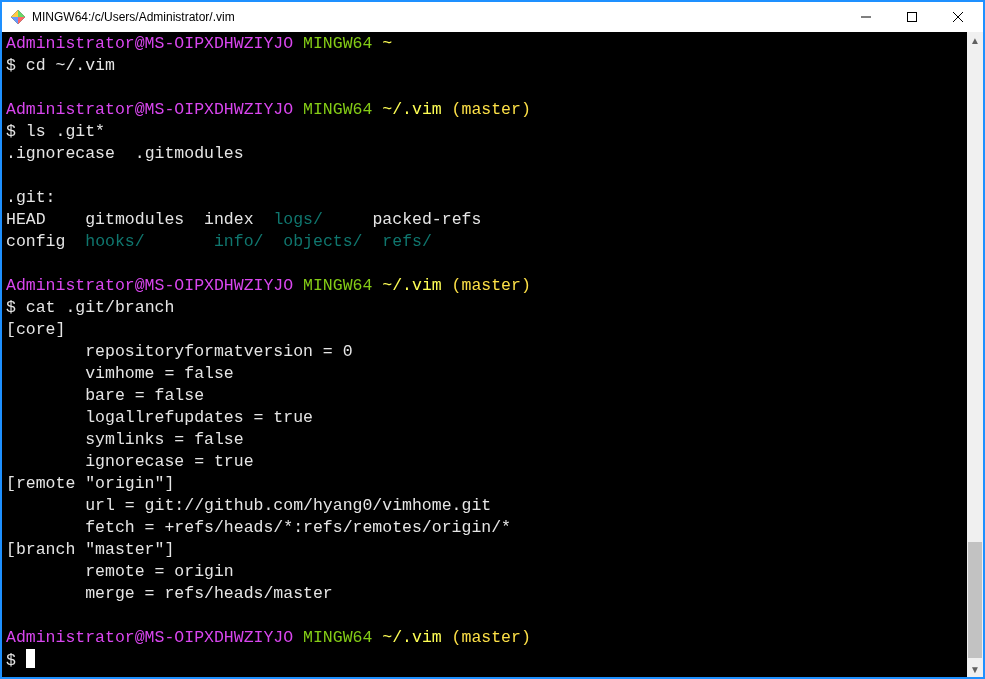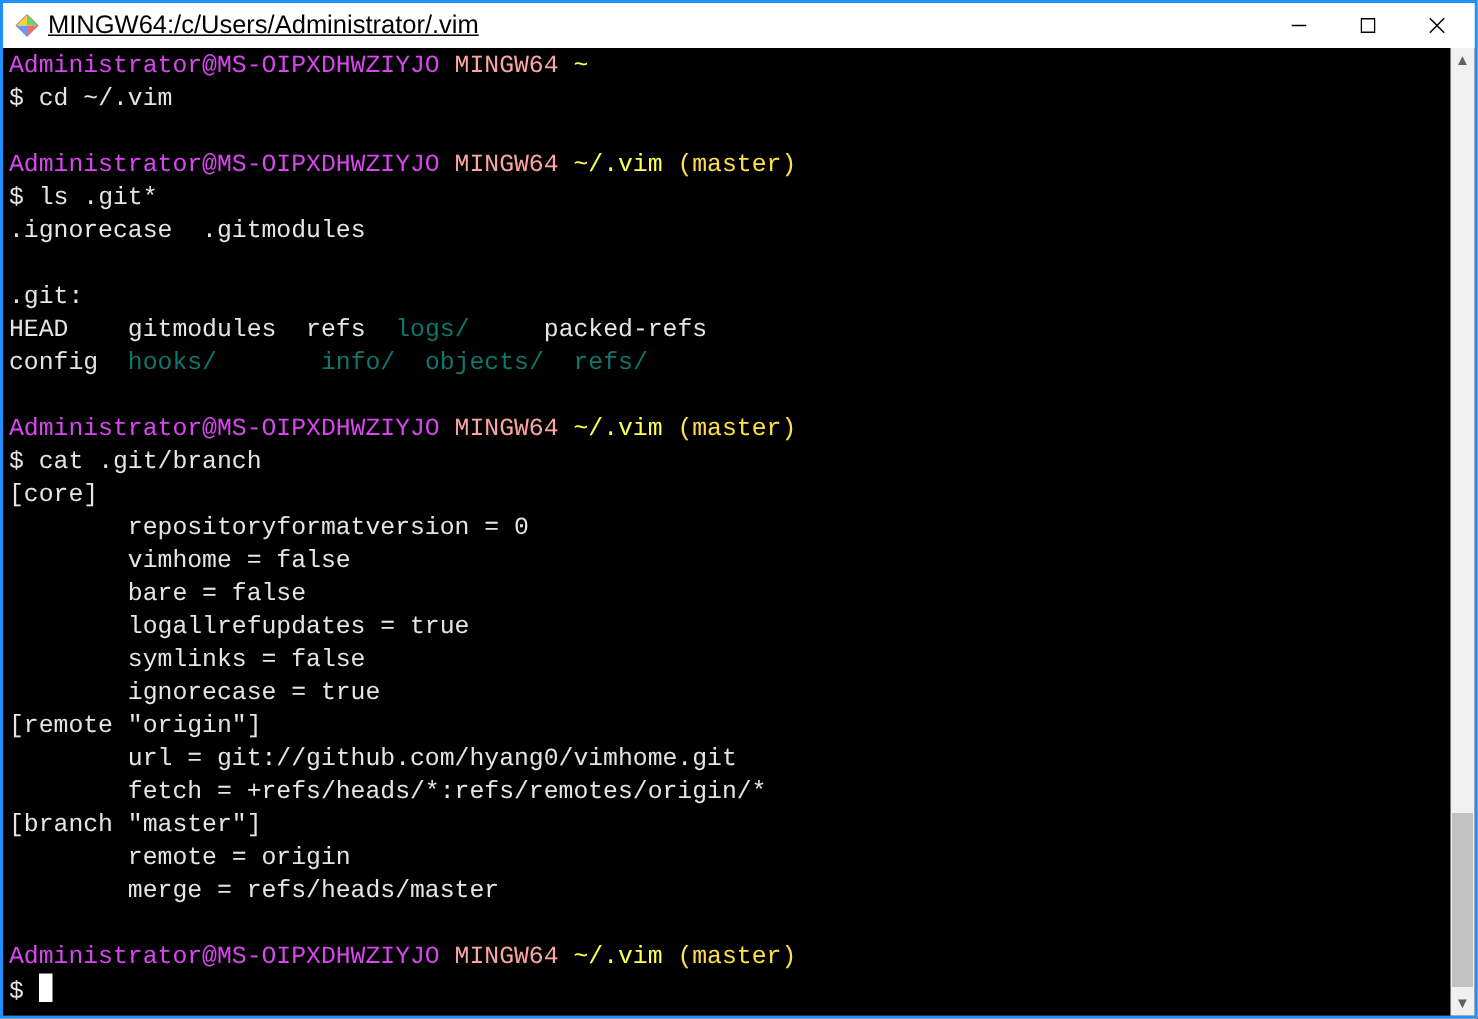--- a/index.html
+++ b/index.html
@@ -8,21 +8,21 @@
     width: 985px; height: 679px;
     border: 2px solid #1e90ff;
     background: #fff;
     display: flex; flex-direction: column;
   }
   .titlebar {
     height: 30px; background: #fff; display: flex; align-items: center;
     padding: 0 2px 0 8px; user-select: none;
   }
   .titlebar .icon { width: 16px; height: 16px; margin-right: 6px; display:inline-block; }
-  .titlebar .title { flex: 1; font-size: 17px; color: #000; text-decoration: underline; }
+  .titlebar .title { flex: 1; font-size: 12px; color: #000; }
   .titlebar .ctrls { display: flex; }
   .titlebar .ctrl {
     width: 46px; height: 28px; display:flex; align-items:center; justify-content:center;
     font-size: 14px; color:#000;
   }
   .termwrap { flex:1; position:relative; background:#000; }
   .terminal {
     position:absolute; top:0; left:0; right:16px; bottom:0;
     background: #000; color: #fff;
     font-family: "Consolas", "Courier New", monospace;
@@ -40,21 +40,21 @@
   }
   .scrollbar .arrow {
     position:absolute; left:0; right:0; height:16px;
     display:flex; align-items:center; justify-content:center;
     color:#606060; font-size:10px;
   }
   .scrollbar .arrow.up { top:0; }
   .scrollbar .arrow.down { bottom:0; }
 
   .g { color:#d946ef; }   
-  .m { color:#fca5a5; }   
+  .m { color:#84cc16; }   
   .y { color:#ffff55; }   
   .c { color:#fde047; }   
   .w { color:#e5e5e5; }   
   .bl { color:#0f766e; }  
   .cursor {
     display:inline-block; width:9px; height:19px; background:#fff; vertical-align:-3px;
   }
 </style>
 </head>
 <body>
@@ -93,21 +93,21 @@
 
   <div class="termwrap">
     <div class="terminal"><span class="g">Administrator@MS-OIPXDHWZIYJO</span> <span class="m">MINGW64</span> <span class="y">~</span>
 <span class="w">$</span> <span class="w">cd ~/.vim</span>
 
 <span class="g">Administrator@MS-OIPXDHWZIYJO</span> <span class="m">MINGW64</span> <span class="y">~/.vim</span> <span class="c">(master)</span>
 <span class="w">$</span> <span class="w">ls .git*</span>
 <span class="w">.ignorecase</span>  <span class="w">.gitmodules</span>
 
 <span class="w">.git:</span>
-<span class="w">HEAD</span>    <span class="w">gitmodules</span>  <span class="w">refs</span>  <span class="bl">logs/</span>     <span class="w">packed-refs</span>
+<span class="w">HEAD</span>    <span class="w">gitmodules</span>  <span class="w">index</span>  <span class="bl">logs/</span>     <span class="w">packed-refs</span>
 <span class="w">config</span>  <span class="bl">hooks/</span>       <span class="bl">info/</span>  <span class="bl">objects/</span>  <span class="bl">refs/</span>
 
 <span class="g">Administrator@MS-OIPXDHWZIYJO</span> <span class="m">MINGW64</span> <span class="y">~/.vim</span> <span class="c">(master)</span>
 <span class="w">$</span> <span class="w">cat .git/branch</span>
 <span class="w">[core]</span>
 <span class="w">        repositoryformatversion = 0</span>
 <span class="w">        vimhome = false</span>
 <span class="w">        bare = false</span>
 <span class="w">        logallrefupdates = true</span>
 <span class="w">        symlinks = false</span>

